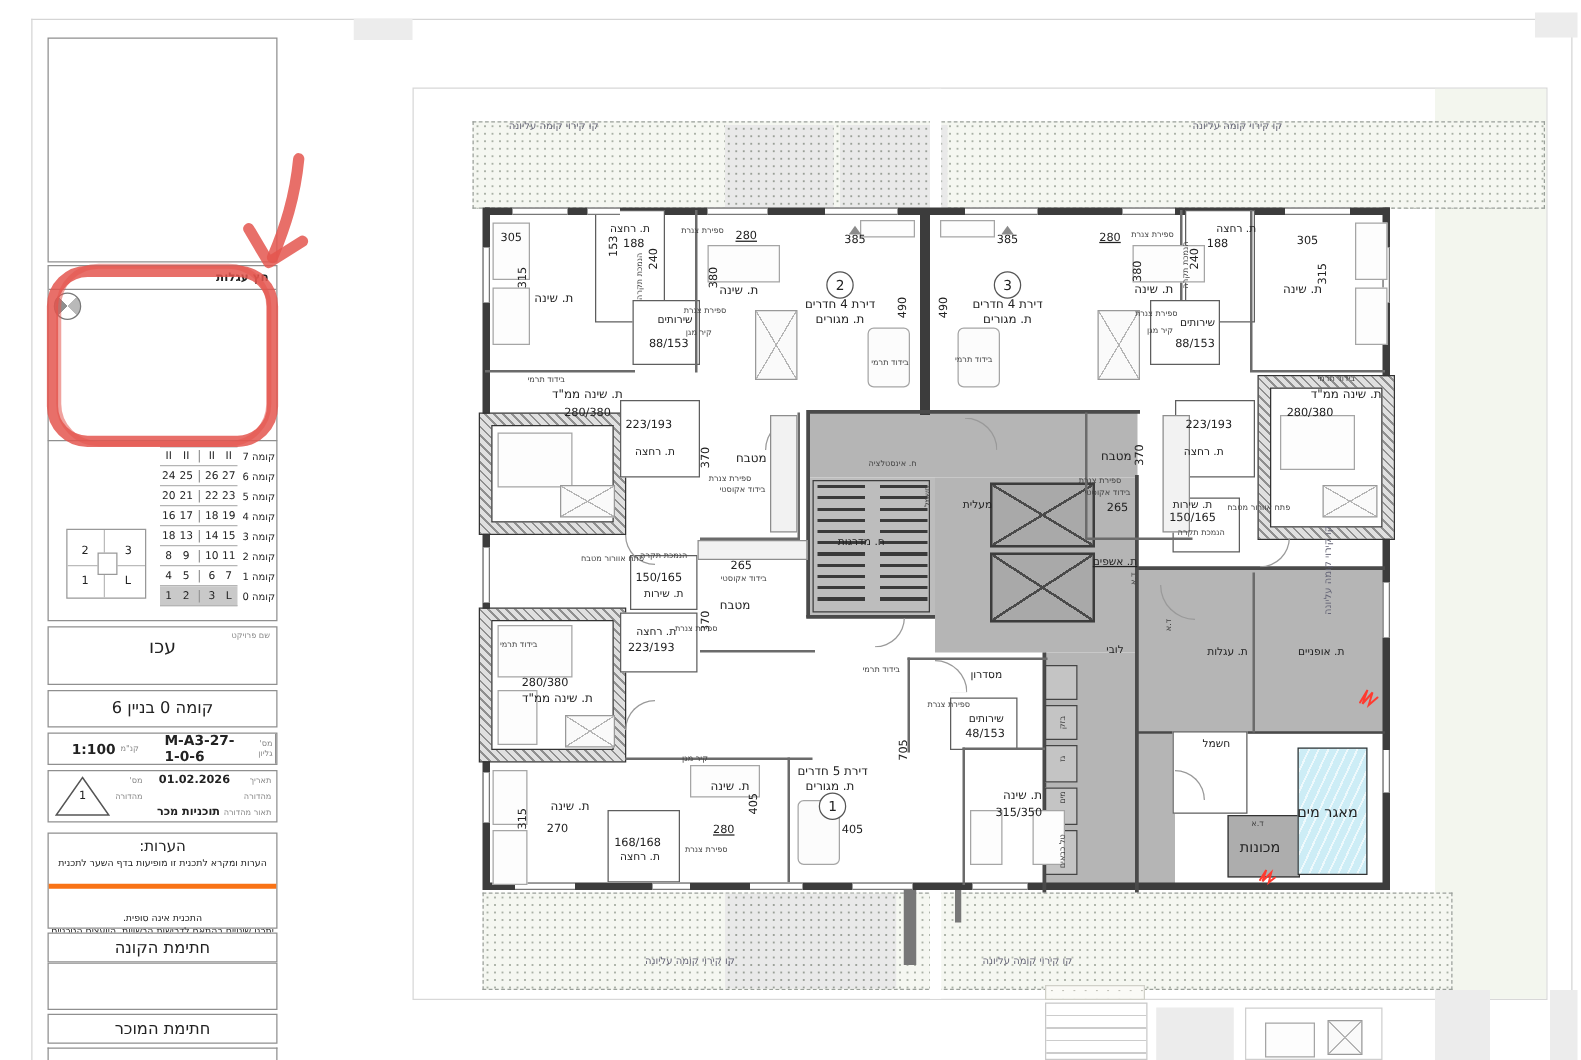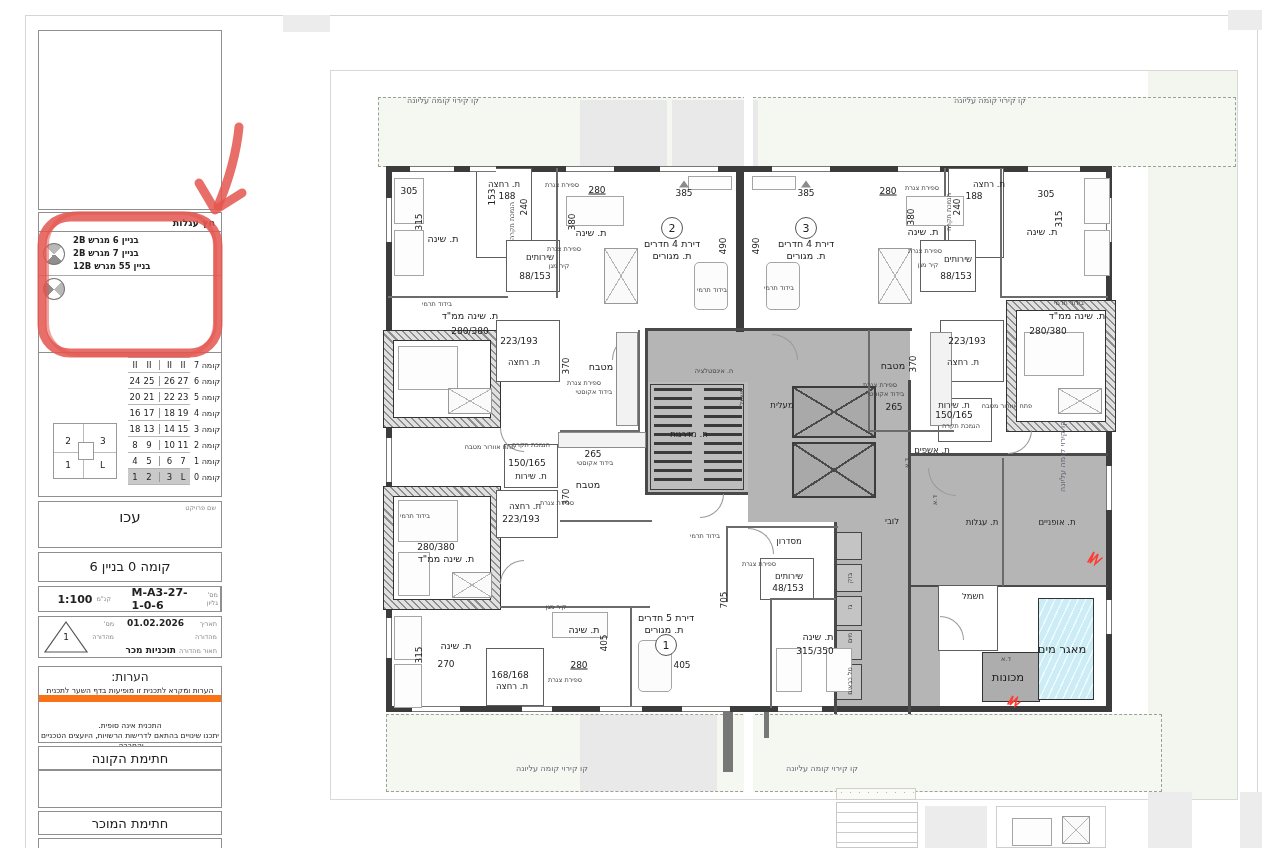--- a/index.html
+++ b/index.html
@@ -42,21 +42,21 @@
   #box-meta .val{font-size:11px;font-weight:bold;direction:ltr}
   #box-edition{display:flex;align-items:center;padding:2px 4px}
   .etri{position:relative;width:46px;height:34px;flex:0 0 46px}
   .etri svg{position:absolute;left:0;top:0}
   .etri .n{position:absolute;left:0;top:12px;width:100%;text-align:center;font-size:9px}
   .ed-col{flex:1;direction:rtl}
   .ed-row{display:flex;align-items:baseline;gap:3px;line-height:13px}
   .ed-val{font-size:9px;font-weight:bold}
   #box-notes{text-align:center;direction:rtl}
   #box-notes .ttl{font-size:12px;margin-top:3px}
-  #box-notes .l1{font-size:7.5px;margin-top:2px;border-bottom:7px solid #f97316;padding-bottom:0}
+  #box-notes .l1{font-size:7.5px;margin-top:2px;border-bottom:4px solid #f97316;padding-bottom:12px}
   #box-notes .pr{font-size:7.5px;line-height:9.5px;margin-top:19px}
   .sigttl{font-size:13px;text-align:center;direction:rtl;padding-top:4px}
   
   #plan{position:absolute;inset:0}
   .sheet{border:1px solid #d8d8d8;background:#fff}
   .tint{background:#f3f6ee}
   .stip{background-color:#f5f7f1;background-image:radial-gradient(#aab1a6 0.6px,transparent 0.7px);background-size:6px 6px;border:1px dashed #9aa09a}
   .stipg{background-color:#e9e9e9;background-image:radial-gradient(#9aa098 0.6px,transparent 0.7px);background-size:6px 6px}
   .seam{background:#fff}
   .bwhite{background:#fff}
@@ -339,21 +339,21 @@
       <span class="pl rooms" style="left: 963px; top: 362px;">ת. רחצה</span>
       <span class="pl dimv" style="left: 913px; top: 364px;">370</span>
       <span class="pl room" style="left: 893px; top: 366px;">מטבח</span>
       <span class="pl tiny" style="left: 880px; top: 385px;">ספירת צנרת</span>
       <span class="pl tiny" style="left: 886px; top: 394px;">בידוד אקוסטי</span>
       <span class="pl dim" style="left: 894px; top: 407px;">265</span>
       <span class="pl tiny" style="left: 714px; top: 371px;">ח. אינסטלציה</span>
       <span class="pl tinyv" style="left: 742px; top: 397px;">חשמל</span>
       <span class="pl rooms" style="left: 689px; top: 434px;">ח. מדרגות</span>
       <span class="pl rooms" style="left: 782px; top: 405px;">מעלית</span>
-      <span class="pl rooms" style="left: 932px; top: 450px;">ת. אשפים</span>
+      <span class="pl rooms" style="left: 892px; top: 450px; text-decoration: underline;">ת. אשפים</span>
       <span class="pl tinyv" style="left: 907px; top: 463px;">ד.א</span>
       <span class="pl rooms" style="left: 892px; top: 521px;">לובי</span>
       <span class="pl tiny" style="left: 705px; top: 536px;">בידוד תרמי</span>
       <span class="pl rooms" style="left: 789px; top: 541px;">מסדרון</span>
       <span class="pl tiny" style="left: 759px; top: 564px;">ספירת צנרת</span>
       <span class="pl rooms" style="left: 789px; top: 576px;">שירותים</span>
       <span class="pl dim" style="left: 788px; top: 588px;">48/153</span>
       <span class="pl dimv" style="left: 724px; top: 600px;">705</span>
       <span class="pl tiny" style="left: 490px; top: 447px;">פתח אוורור מטבח</span>
       <span class="pl tiny" style="left: 531px; top: 445px;">הנמכת תקרה</span>
@@ -406,28 +406,20 @@
       <div class="appc" style="left: 666px; top: 645px;">1</div>
     </div>
 </div>
 
 <div class="sbox" id="box-empty" style="top:30px;height:180px"></div>
 
 <div class="sbox" id="box-north" style="top:212px;height:141px">
   <div class="hdr">חץ עגלות</div>
   <div id="north-groups">
       <div class="n-group">
-        <div class="compass c0"></div>
-        <div class="n-col">
-          <div class="n-item">בניין 6 מגרש 2B</div>
-          <div class="n-item">בניין 7 מגרש 2B</div>
-          <div class="n-item">בניין 55 מגרש 12B</div>
-        </div>
-      </div>
-      <div class="n-group">
         <div class="compass c1"></div>
       </div>
     </div>
 </div>
 
 <div class="sbox" id="box-floors" style="top:352px;height:145px">
   <div class="ftab" id="floor-rows">
       <div class="f-row">
         <div class="f-cells">
           <span class="f-cell">II</span>

